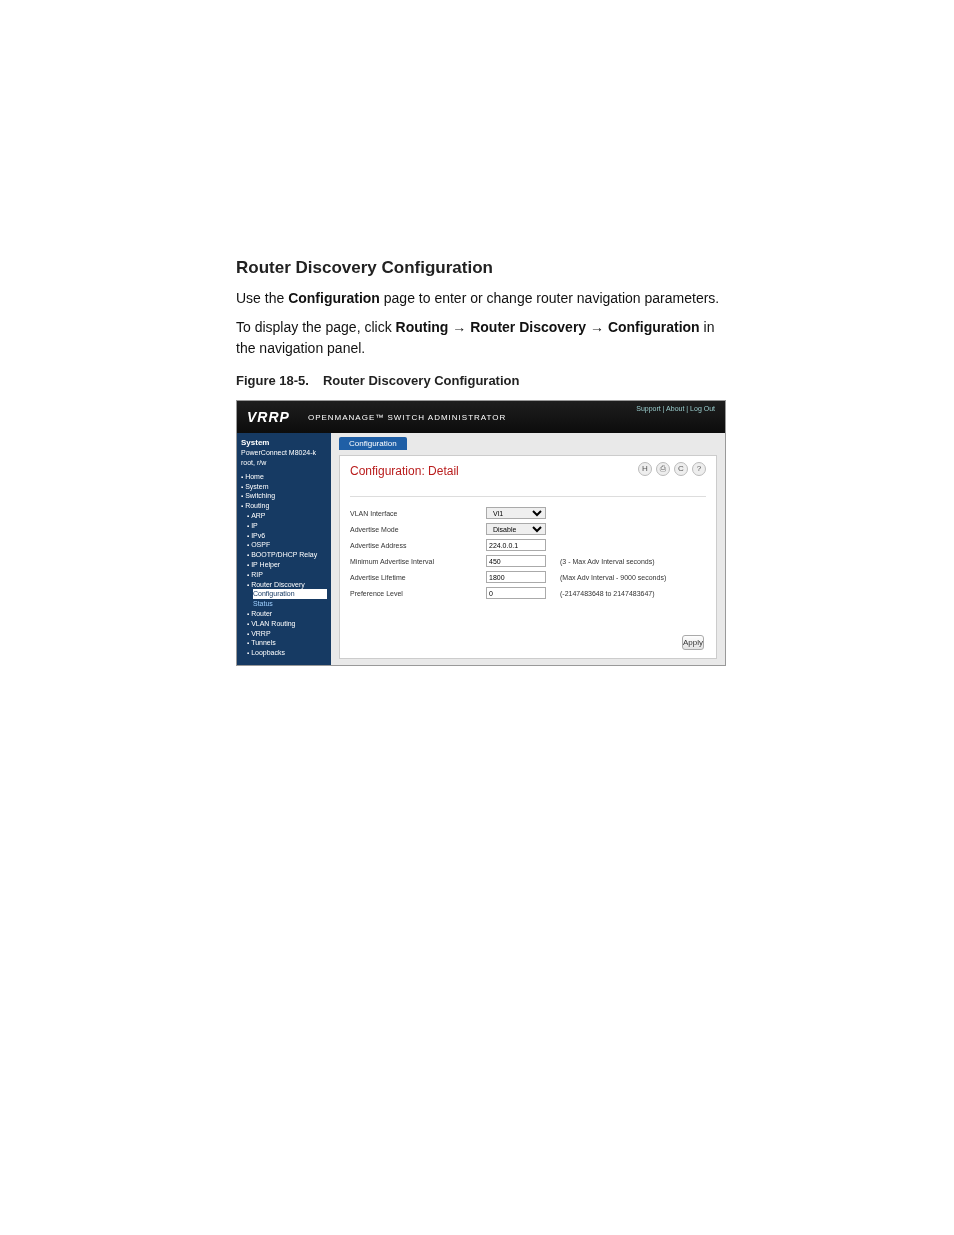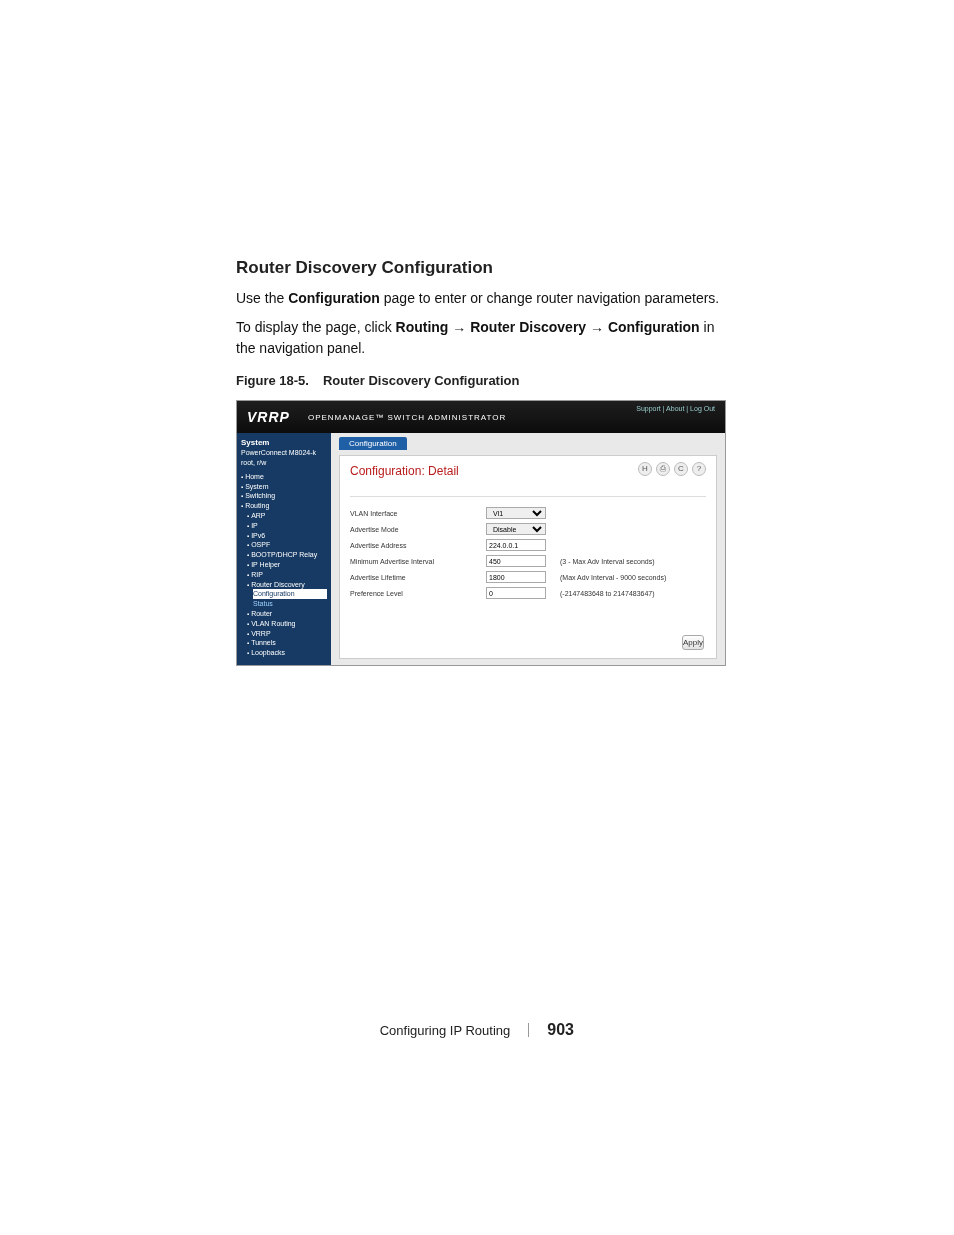--- a/index.html
+++ b/index.html
@@ -133,19 +133,14 @@
               <span class="ss-ctrl"><input value="0" style=""></span>
               <span class="ss-hint">(-2147483648 to 2147483647)</span>
             </div>
             <button class="ss-apply">Apply</button>
           </div>
         </div>
       </div>
     </div>
   </div>
 
-  <div class="footer">
-    <span>Configuring IP Routing</span>
-    <span class="sep"></span>
-    <span class="pnum">903</span>
-  </div>
 
 </div>
 
 </body></html>

